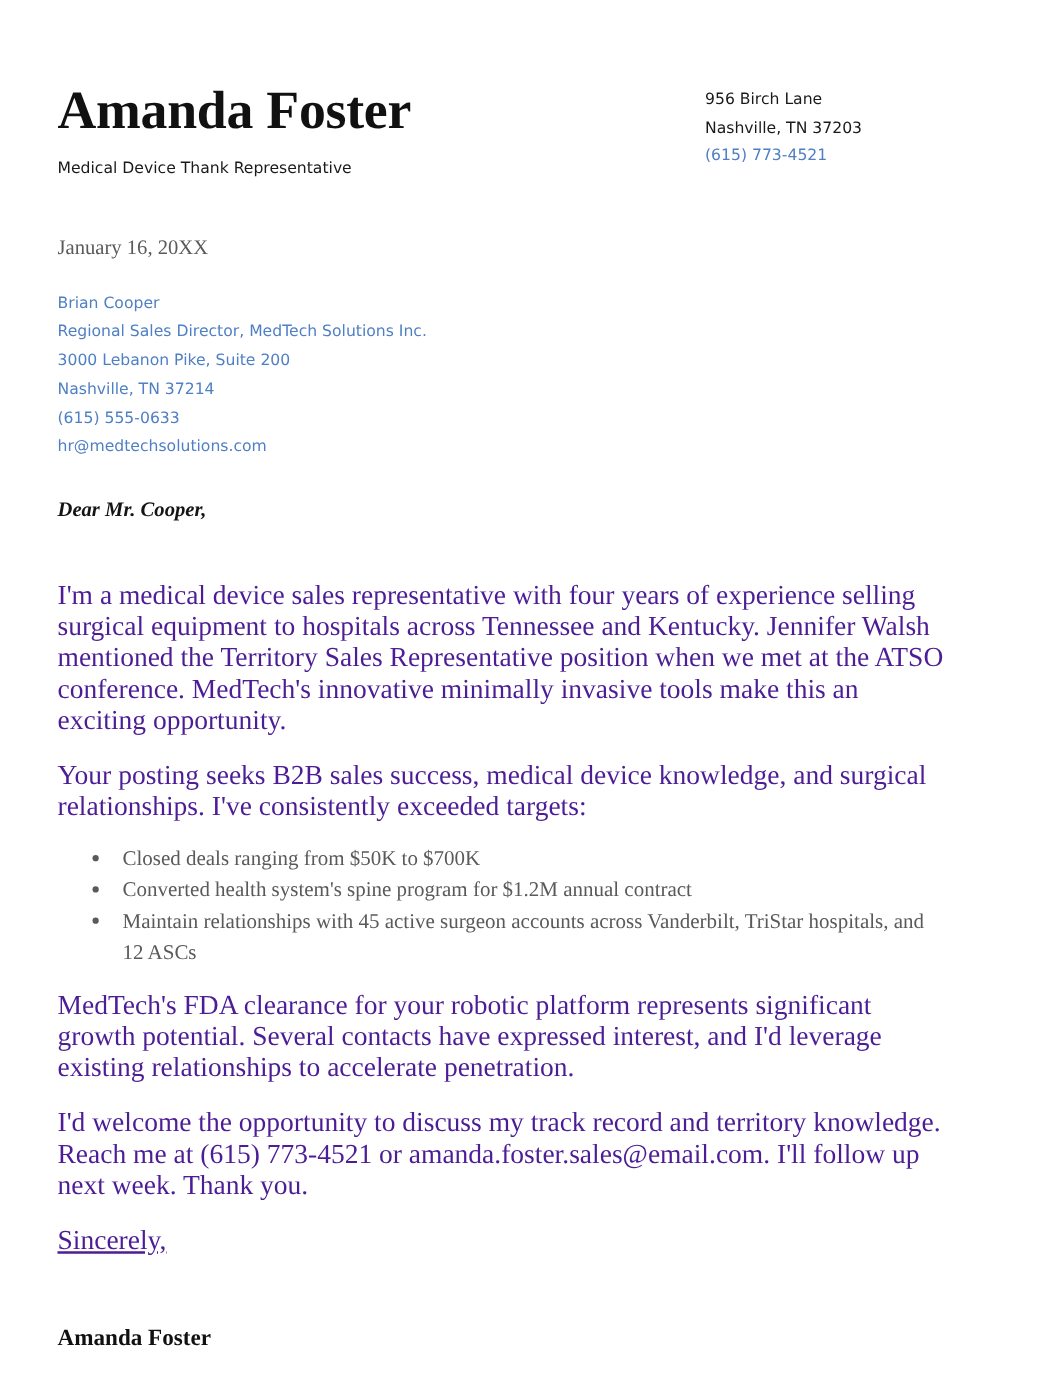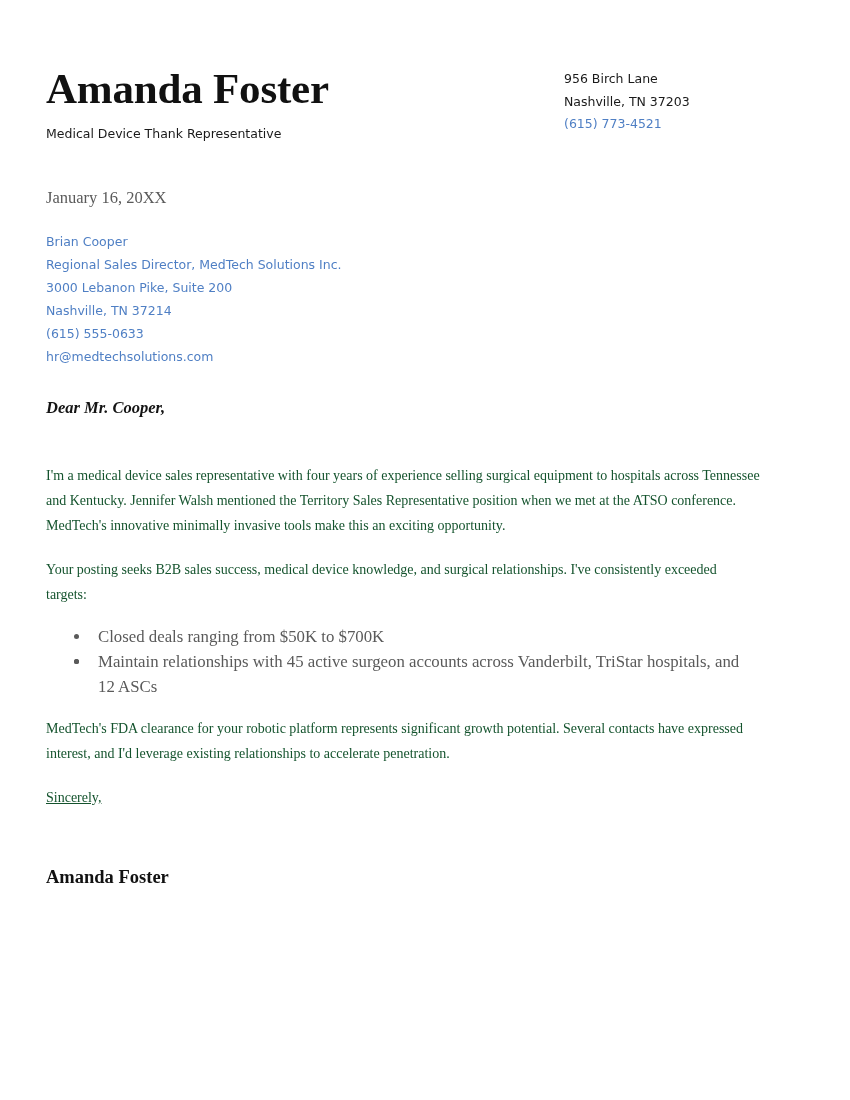--- a/index.html
+++ b/index.html
@@ -96,23 +96,23 @@
     font-size: 16.5px;
     color: #141414;
   }
 
   
   .body-copy {
     margin-top: 45px;
   }
   .para {
     font-family: "Liberation Serif", serif;
-    font-size: 14px;
+    font-size: 22px;
     line-height: 25px;
-    color: #14532d;
+    color: #4c1d95;
     margin: 0 0 19px 0;
     max-width: 714px;
     text-align: left;
   }
   .para.tight {
     margin-bottom: 17px;
   }
 
   ul.achievements {
     list-style: none;
@@ -190,29 +190,31 @@
 
     <p class="para tight">Your posting seeks B2B sales success, medical device knowledge, and surgical relationships. I've consistently exceeded targets:</p>
 
     <ul class="achievements">
       <li>
         <span class="dot"></span>
         <span>Closed deals ranging from $50K to $700K</span>
       </li>
       <li>
         <span class="dot"></span>
+        <span>Converted health system's spine program for $1.2M annual contract</span>
       </li>
       <li>
         <span class="dot"></span>
         <span>Maintain relationships with 45 active surgeon accounts across Vanderbilt, TriStar hospitals, and 12 ASCs</span>
       </li>
     </ul>
 
     <p class="para">MedTech's FDA clearance for your robotic platform represents significant growth potential. Several contacts have expressed interest, and I'd leverage existing relationships to accelerate penetration.</p>
 
+    <p class="para">I'd welcome the opportunity to discuss my track record and territory knowledge. Reach me at (615) 773-4521 or amanda.foster.sales@email.com. I'll follow up next week. Thank you.</p>
 
     <p class="para closing">Sincerely,</p>
 
   </div>
 
   <div class="signature">Amanda Foster</div>
 
 </div>
 
 </body></html>

